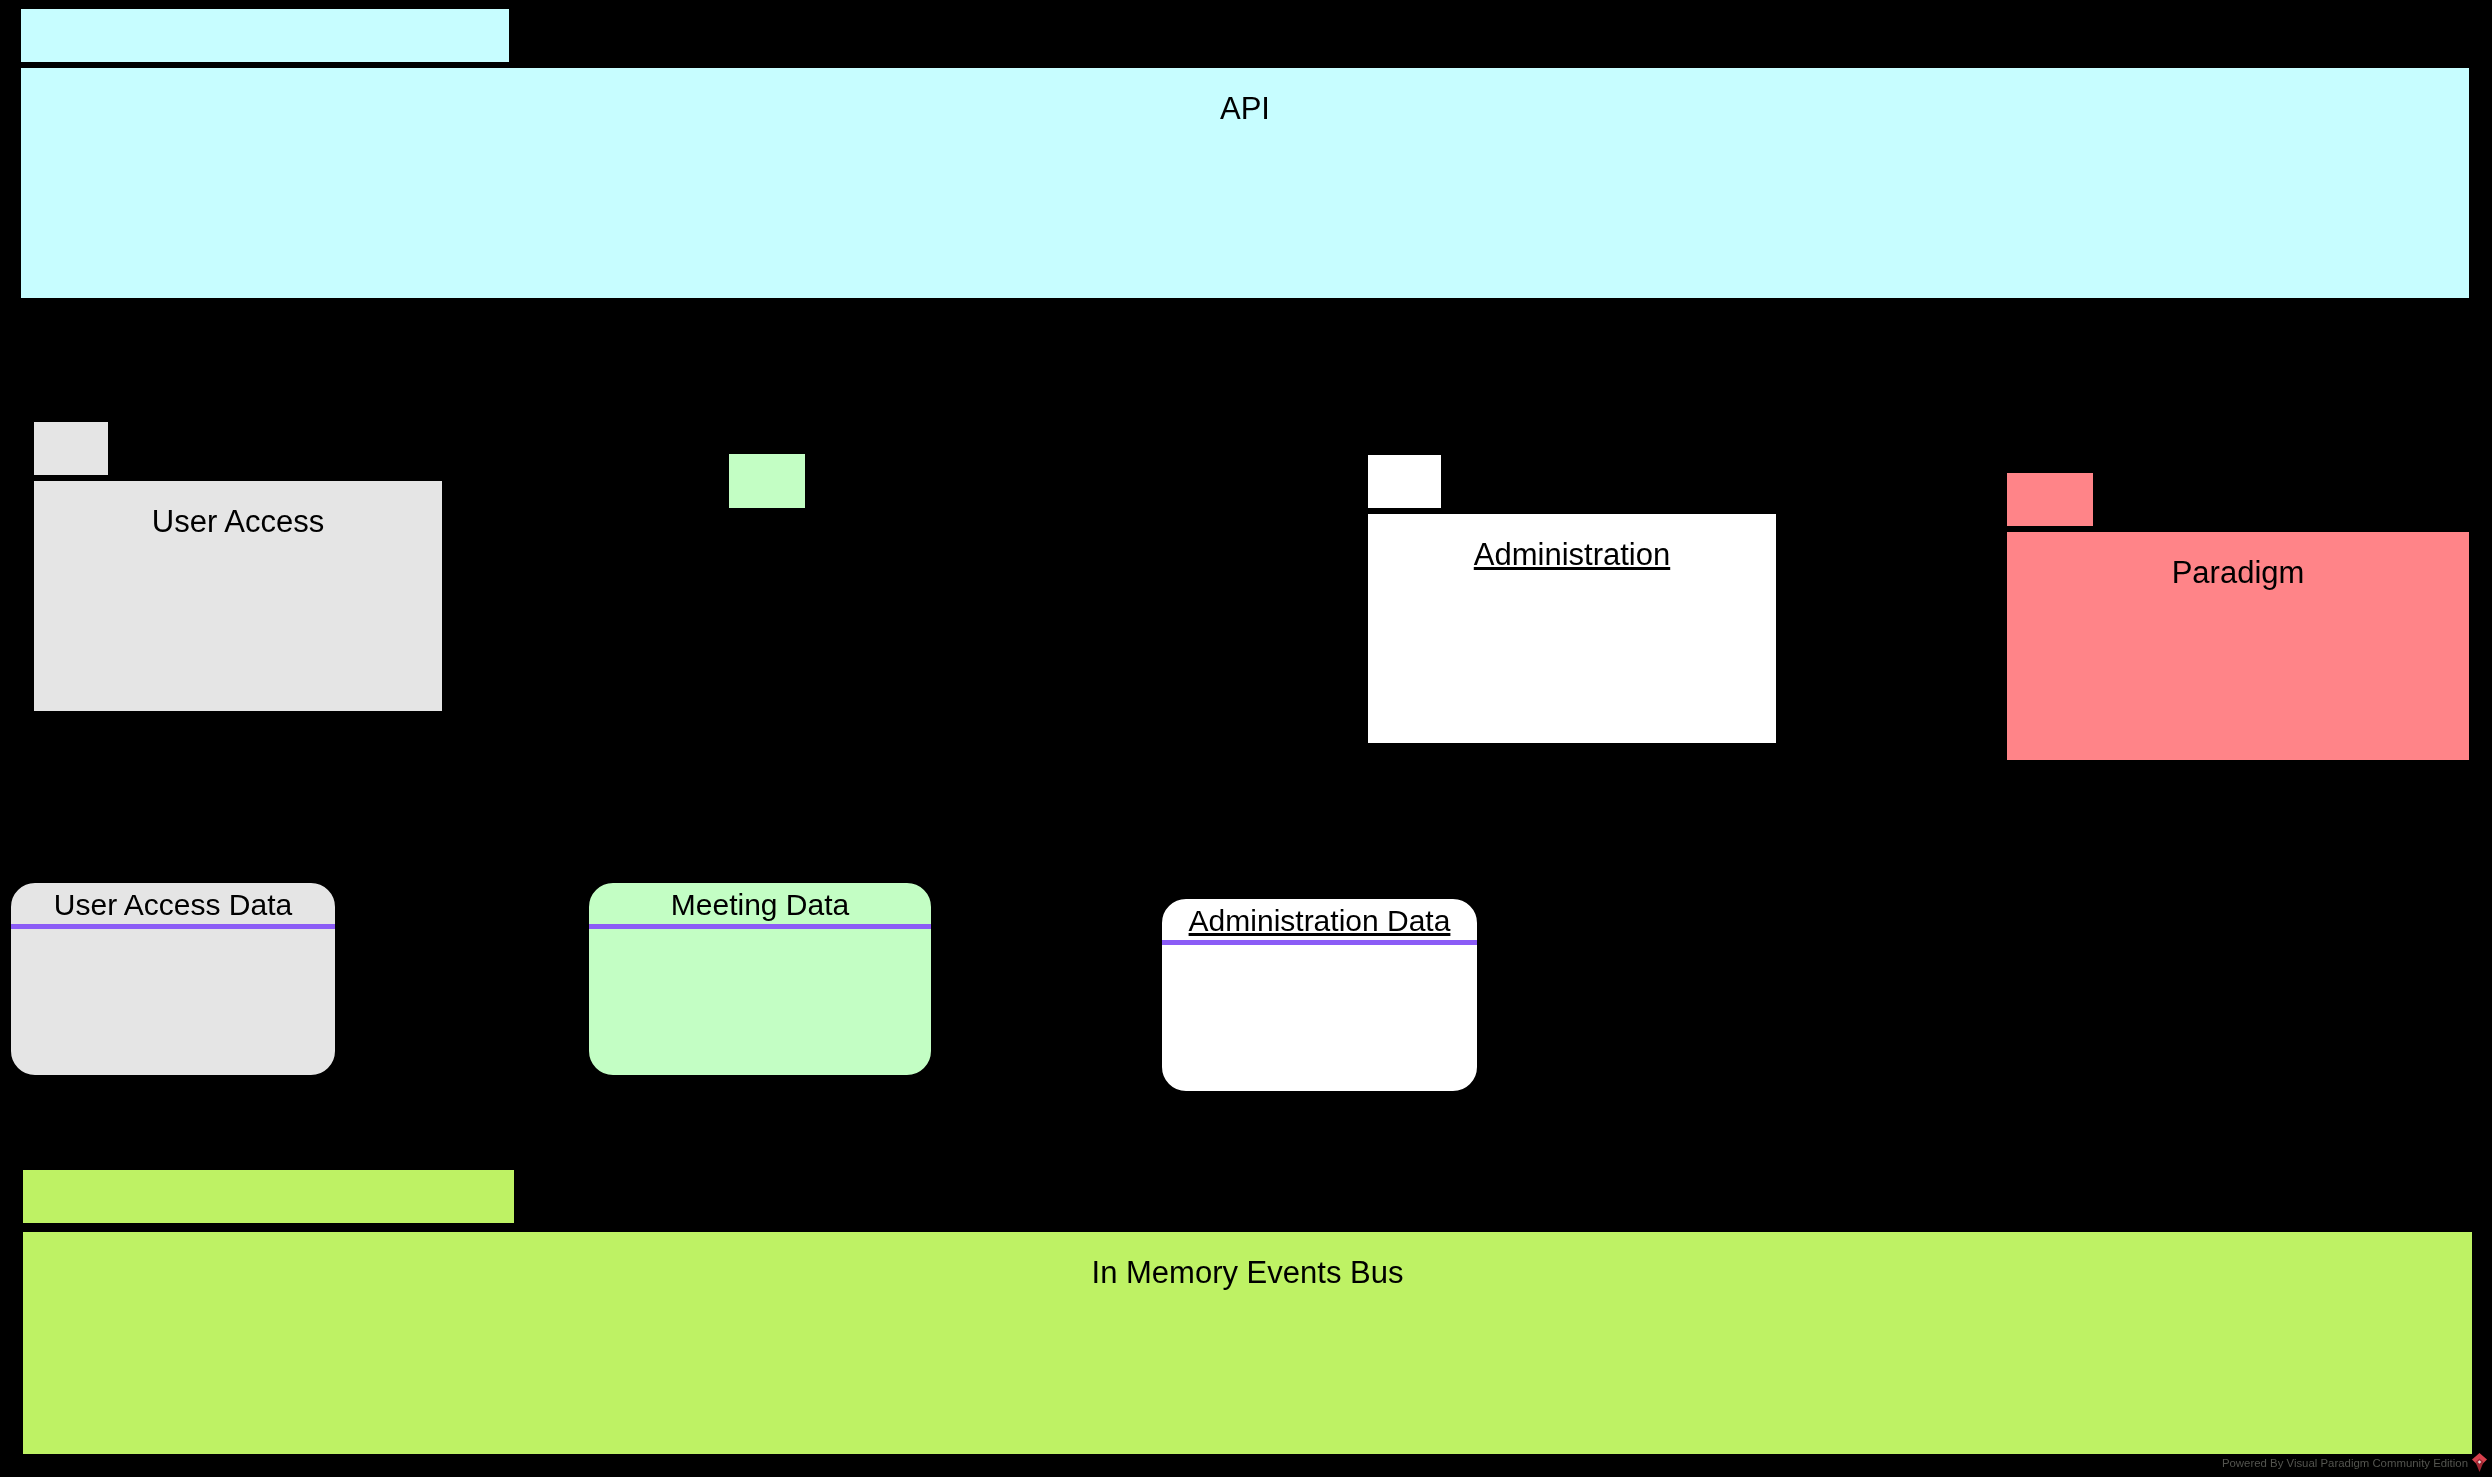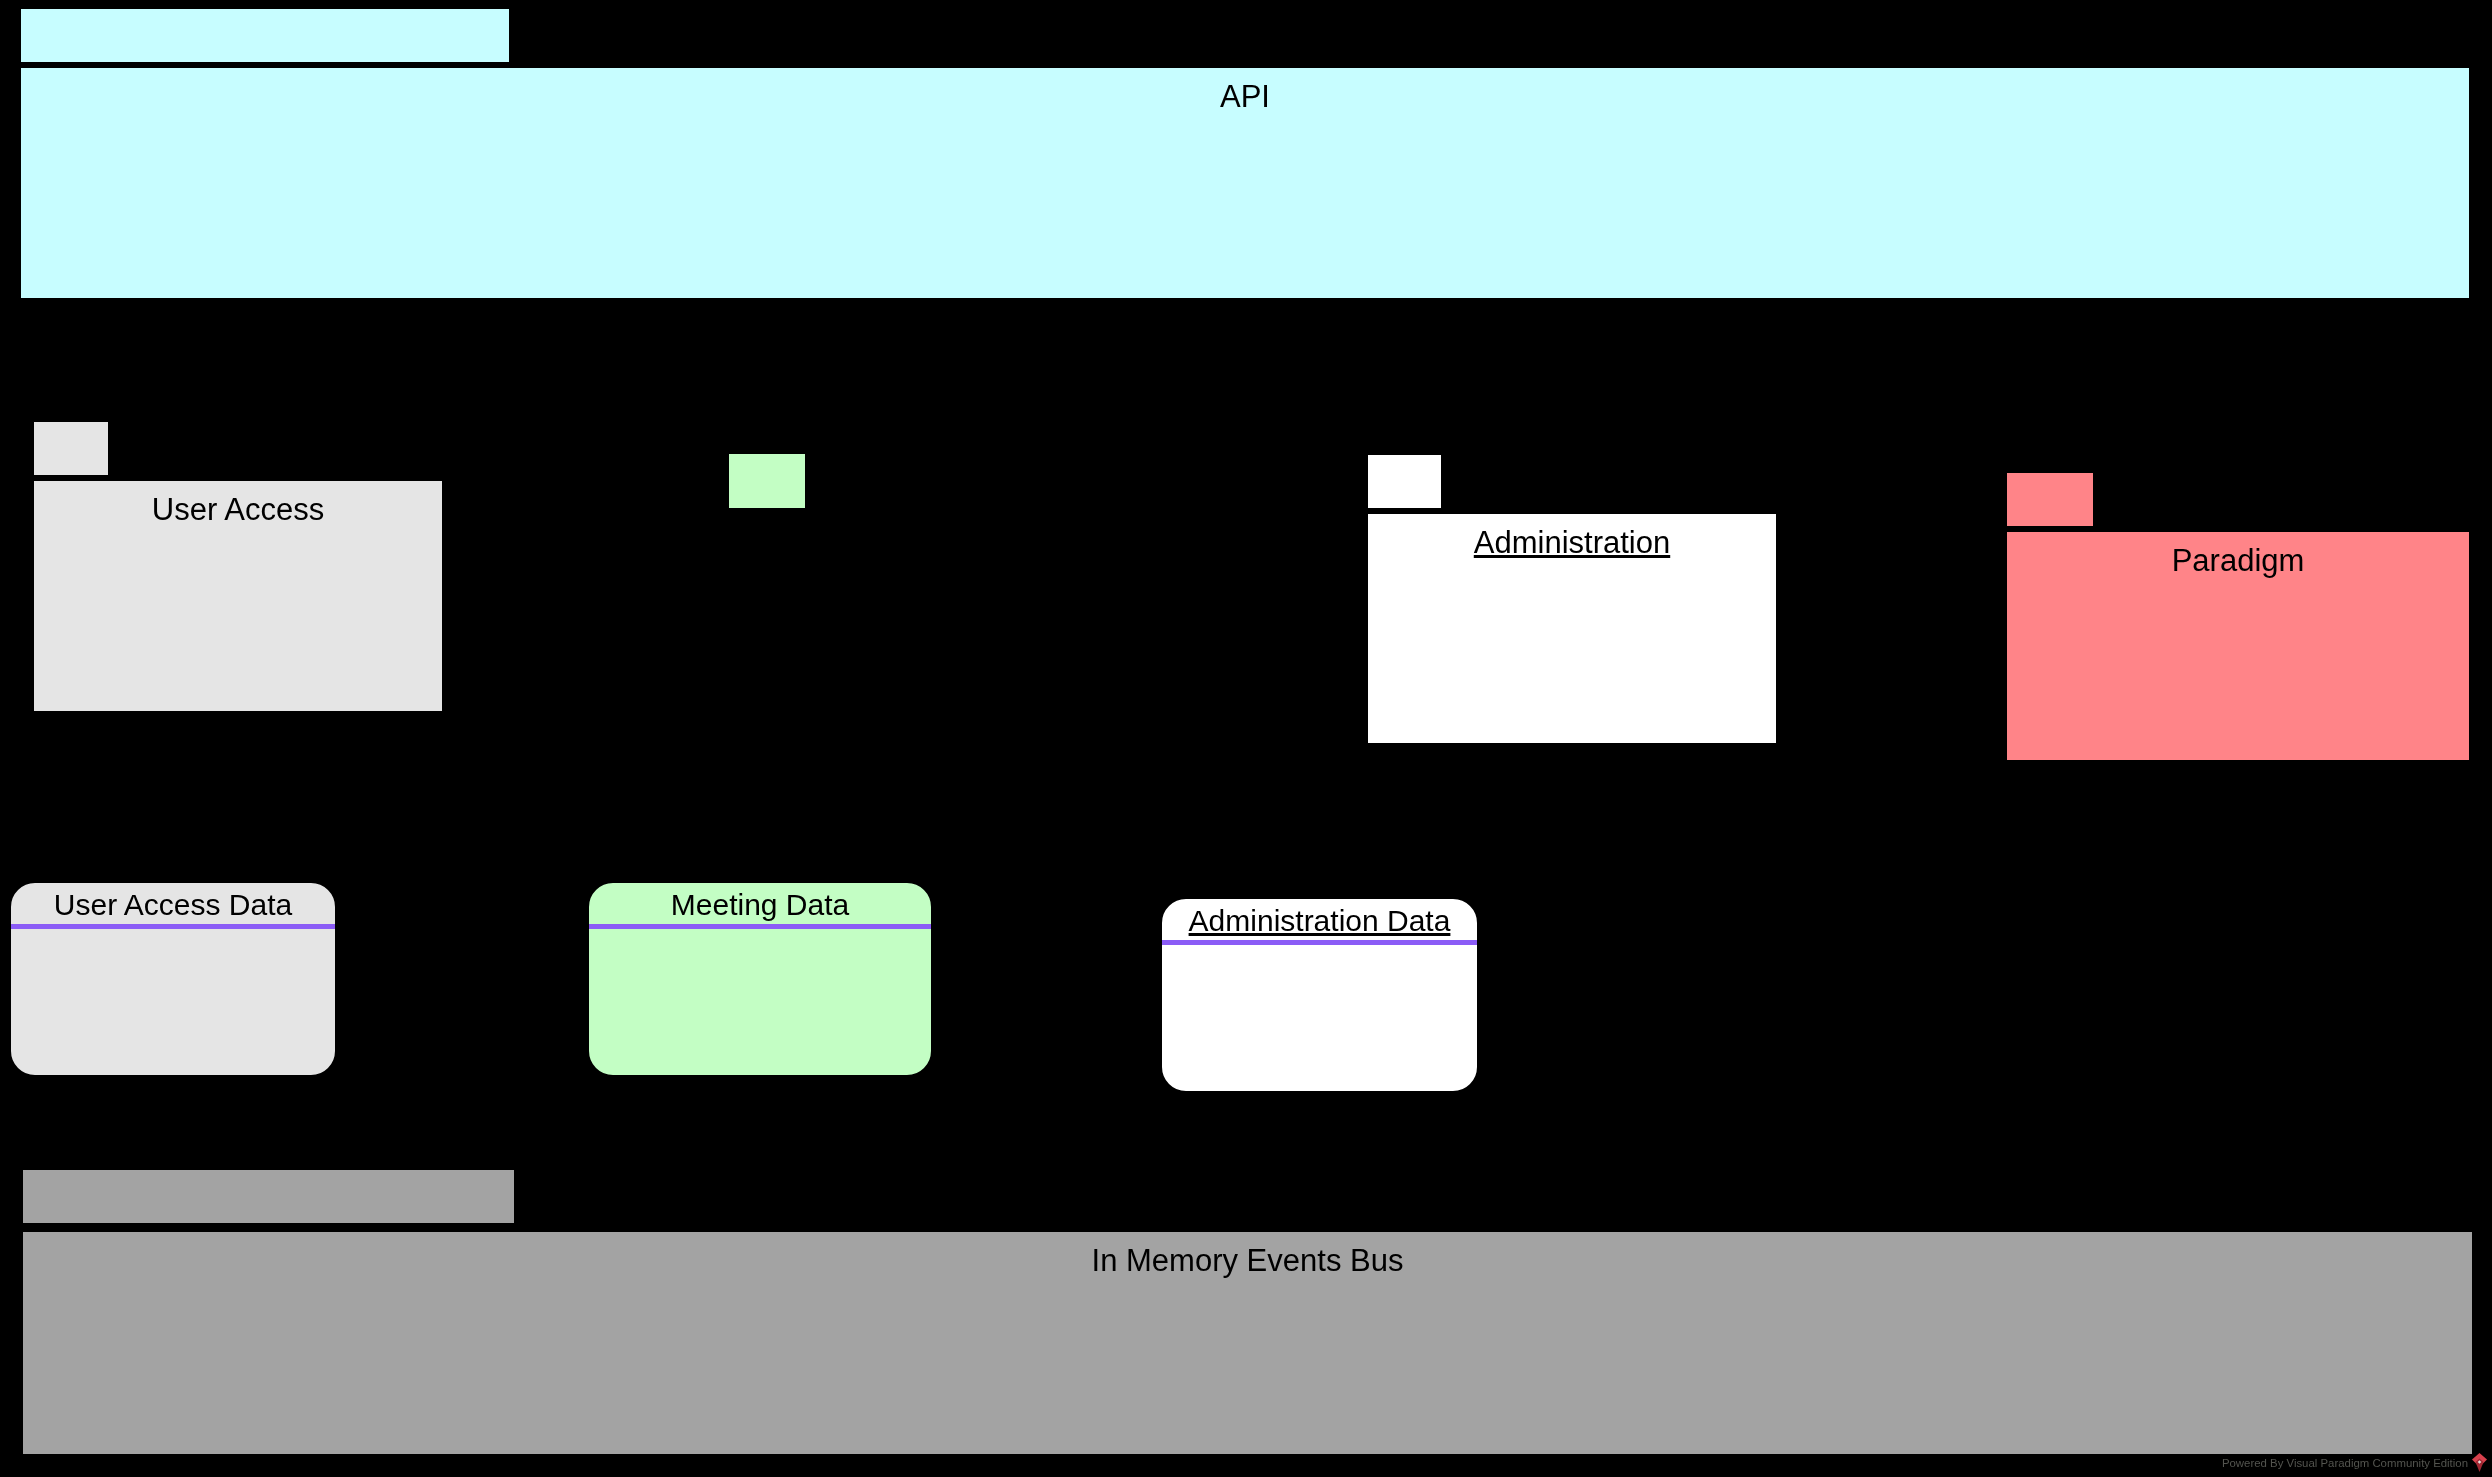--- a/index.html
+++ b/index.html
@@ -19,33 +19,33 @@
   
   .pkg { position: absolute; }
   .pkg .tab, .pkg .pbody {
     position: absolute;
     box-sizing: border-box;
     border: 2px solid #000;
   }
   .pkg .plabel {
     display: block;
     text-align: center;
-    padding-top: 11px;
+    padding-top: 23px;
     font-size: 31px;
     line-height: 1.15;
     color: #000;
     white-space: nowrap;
   }
   
   .fill-cyan    { background: #C7FDFF; }
   .fill-magenta { background: #e5e5e5; }
   .fill-green   { background: #C3FEC4; }
   .fill-orange  { background: #ffffff; text-decoration: underline; }
   .fill-salmon  { background: #FF8488; }
-  .fill-purple  { background: #a3a3a3; }
+  .fill-purple  { background: #bef264; }
 
   
   #pkg-api        { left: 19px;   top: 7px;    width: 2452px; height: 295px; }
   #pkg-api .tab   { left: 0;      top: 0;      width: 492px;  height: 57px; }
   #pkg-api .pbody { left: 0;      top: 59px;   width: 2452px; height: 234px; }
 
   
   #pkg-ua        { left: 32px;   top: 420px;  width: 412px;  height: 293px; }
   #pkg-ua .tab   { left: 0;      top: 0;      width: 78px;   height: 57px; }
   #pkg-ua .pbody { left: 0;      top: 59px;   width: 412px;  height: 234px; }

